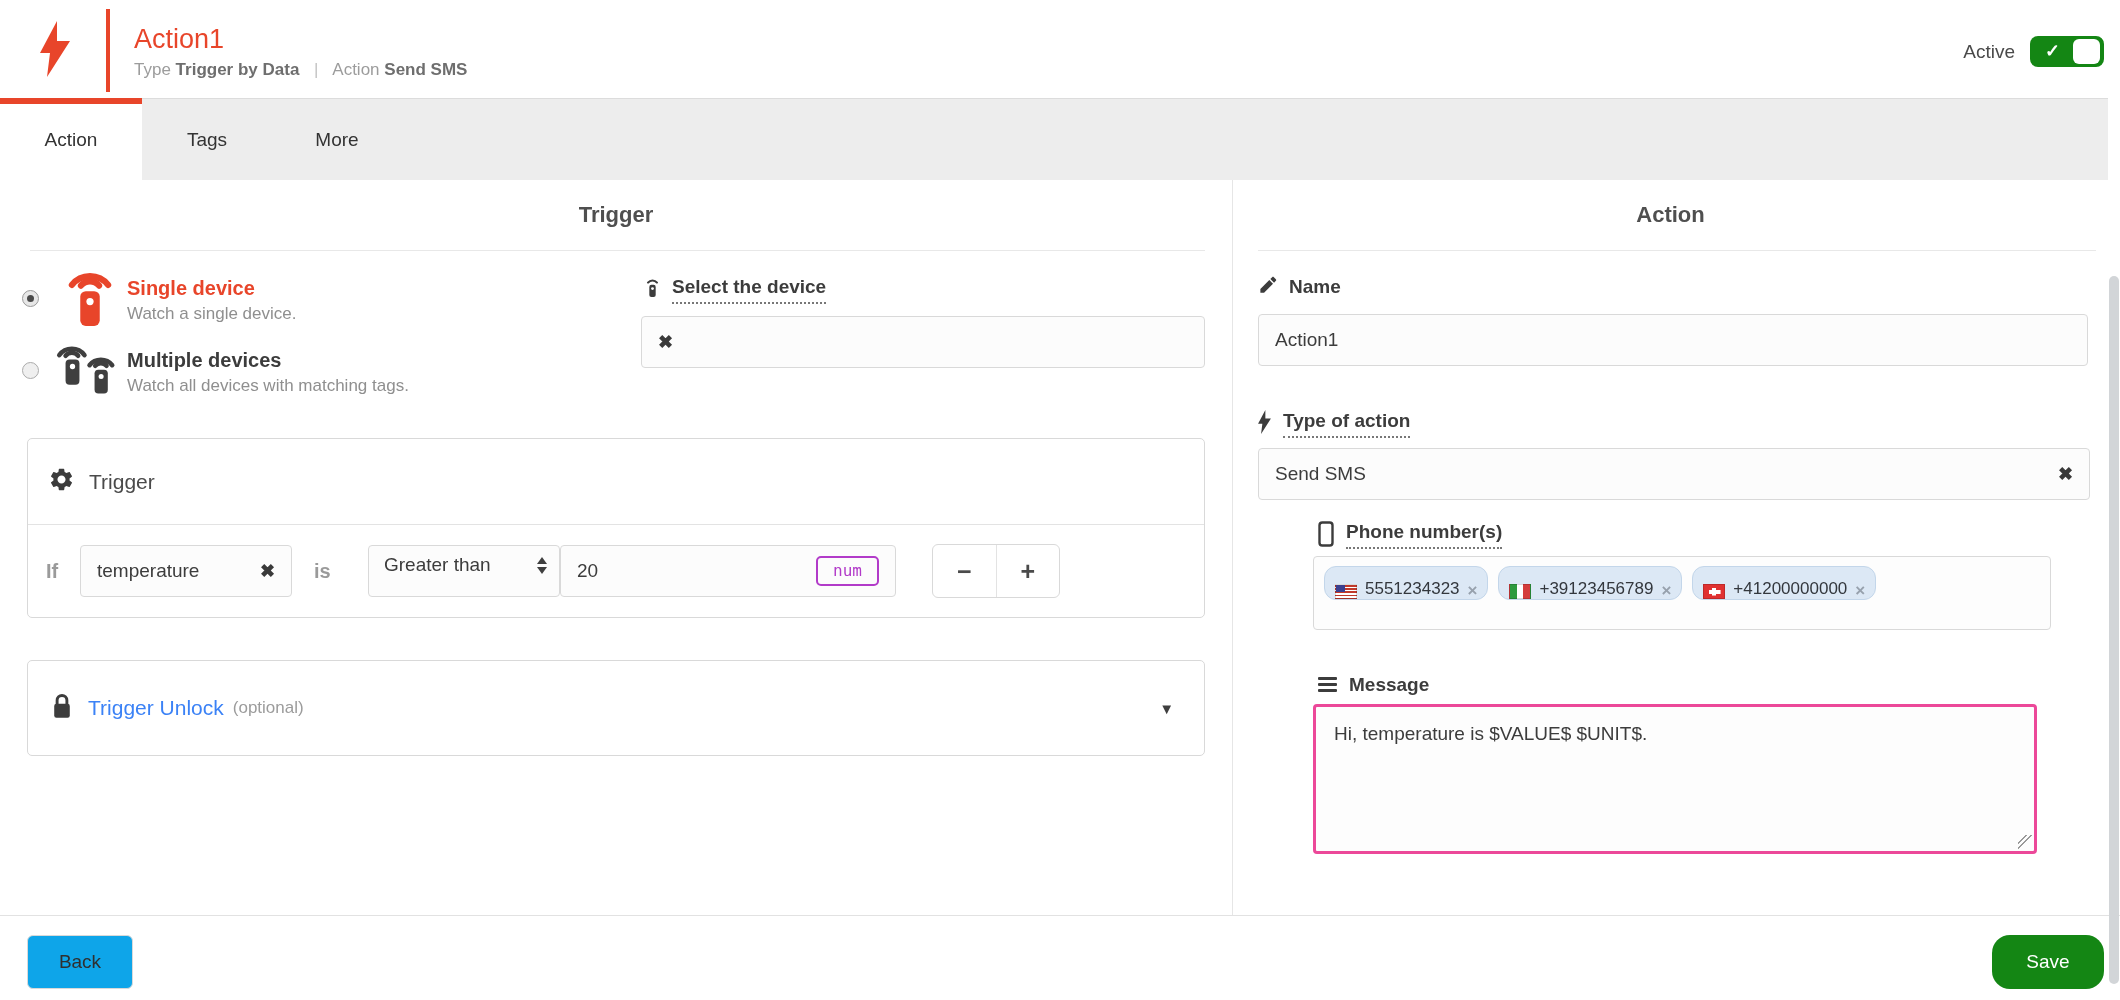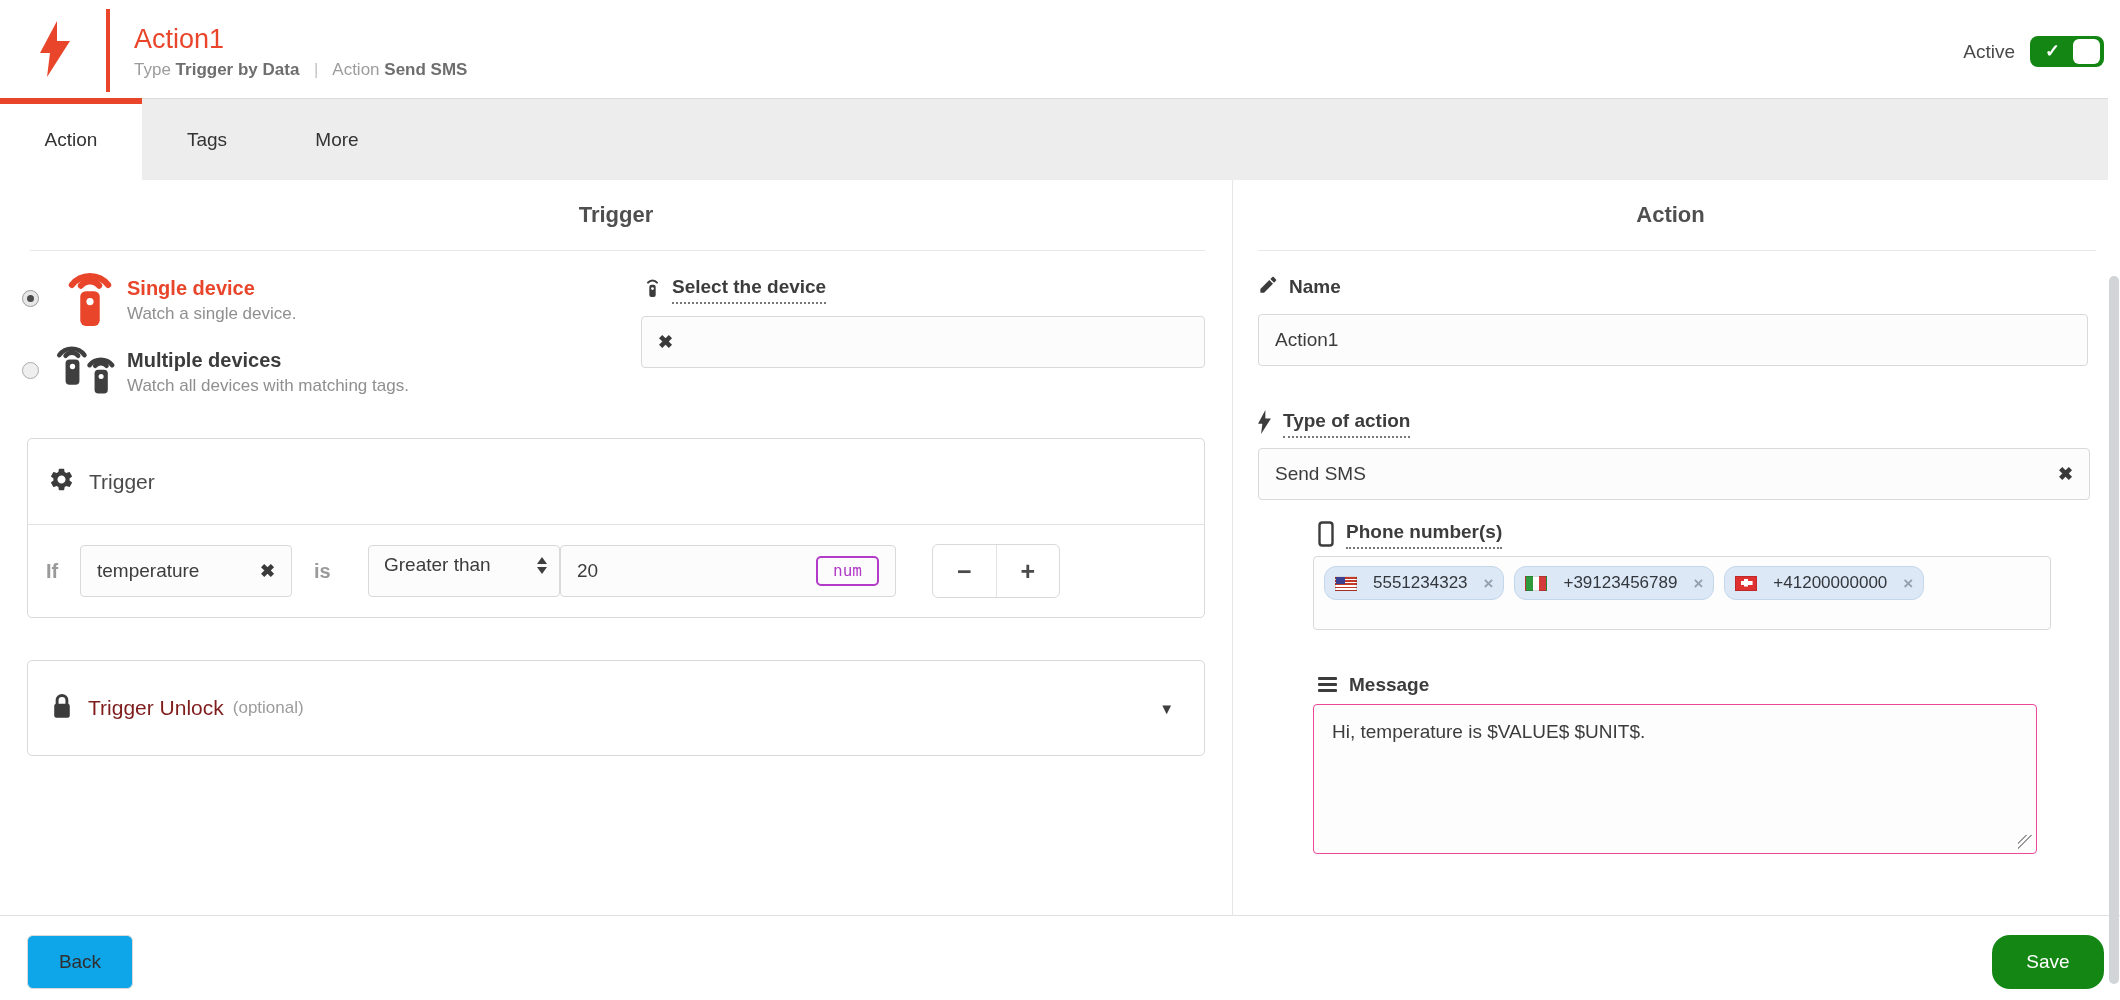--- a/index.html
+++ b/index.html
@@ -84,46 +84,46 @@
   .sel-arrows i{display:block;width:0;height:0;border-left:5px solid transparent;border-right:5px solid transparent}
   .sel-arrows .up{border-bottom:7px solid #3f3f3f;margin-bottom:3px}
   .sel-arrows .down{border-top:7px solid #3f3f3f}
   .value-input{width:336px;height:52px}
   .type-badge{border:2px solid var(--badge);color:var(--badge);font-family:"DejaVu Sans Mono",monospace;font-size:16px;padding:3px 15px;border-radius:5px;line-height:1.2}
   .stepper{margin-left:36px;display:flex;width:128px;height:54px;border:1px solid var(--line);border-radius:6px;background:#fff;overflow:hidden}
   .stepper .step{flex:1;display:flex;align-items:center;justify-content:center;font-size:25px;font-weight:bold;color:#4a4a4a;cursor:pointer}
   .stepper .step:first-child{border-right:1px solid #e3e3e3}
 
   .unlock-card{position:absolute;left:27px;top:480px;width:1178px;height:96px;border:1px solid var(--line);border-radius:5px;background:#fff;display:flex;align-items:center;padding:0 30px 0 24px;cursor:pointer}
-  .unlock-title{margin-left:16px;font-size:21px;color:#7f1d1d}
+  .unlock-title{margin-left:16px;font-size:21px;color:#3b82f6}
   .unlock-optional{margin-left:9px;font-size:17px;color:#9c9c9c}
   .unlock-caret{margin-left:auto;font-size:15px;color:#3f3f3f}
 
   
   .rpanel{position:absolute;left:1233px;top:0;width:887px;height:100%}
   .rp-heading{position:absolute;top:22px;left:0;width:875px}
   .rp-rule{position:absolute;top:70px;left:25px;width:838px}
   .name-label{position:absolute;left:25px;top:96px}
   .name-input{position:absolute;left:25px;top:134px;width:830px;height:52px}
   .type-label{position:absolute;left:25px;top:230px}
   .type-input{position:absolute;left:25px;top:268px;width:832px;height:52px}
   .phone-label{position:absolute;left:85px;top:341px}
   .chips-box{position:absolute;left:80px;top:376px;width:738px;height:74px;border:1px solid var(--line);border-radius:4px;background:#fdfdfd;display:flex;align-items:flex-start;gap:10px;padding:9px 10px}
-  .chip{display:inline-flex;align-items:center;gap:16px;height:34px;background:var(--chip-bg);border:1px solid var(--chip-border);border-radius:12px;padding:0 10px;font-size:17px;color:#33373d}
+  .chip{display:inline-flex;align-items:flex-end;gap:8px;height:34px;background:var(--chip-bg);border:1px solid var(--chip-border);border-radius:12px;padding:0 10px;font-size:17px;color:#33373d}
   .chip-x{color:#97a1ad;font-weight:bold;font-size:17px;cursor:pointer;line-height:1}
   .flag{position:relative;width:22px;height:15px;border:1px solid rgba(0,0,0,.15);flex:none}
   .flag-us{background:repeating-linear-gradient(180deg,#c0392b 0 1.6px,#fff 1.6px 3.2px)}
   .flag-us::after{content:"";position:absolute;left:0;top:0;width:45%;height:55%;background:#3a3f8f}
   .flag-it{background:linear-gradient(90deg,#2e9a3e 0 33%,#fff 33% 66%,#d43c3c 66%)}
   .flag-ch{background:linear-gradient(#fff,#fff) center/58% 4px no-repeat,linear-gradient(#fff,#fff) center/4px 58% no-repeat,#e03131}
   .message-label{position:absolute;left:85px;top:494px}
   .hamburger{width:19px;height:15px;display:flex;flex-direction:column;justify-content:space-between;margin-top:3px}
   .hamburger i{height:3px;background:var(--ink);border-radius:1px}
   .message-wrap{position:absolute;left:80px;top:524px;width:724px;height:150px}
-  .message-wrap textarea{width:100%;height:100%;border:1px solid #ec4899;border-radius:4px;background:#fdfdfd;resize:none;font-family:inherit;font-size:19px;color:var(--ink);padding:16px 18px;outline:none}
+  .message-wrap textarea{width:100%;height:100%;border:3px solid #ec4899;border-radius:4px;background:#fdfdfd;resize:none;font-family:inherit;font-size:19px;color:var(--ink);padding:16px 18px;outline:none}
   .resize-handle{position:absolute;right:4px;bottom:4px;width:15px;height:15px;background:linear-gradient(135deg,transparent 0 5px,#9a9a9a 5px 6.5px,transparent 6.5px 9px,#9a9a9a 9px 10.5px,transparent 10.5px)}
 
   
   .footer{position:absolute;left:0;right:0;bottom:0;height:85px;background:#fff;border-top:1px solid #e2e2e2}
   .back-btn{position:absolute;left:27px;top:19px;width:106px;height:54px;background:#0ea5e9;border:1px solid var(--line);border-radius:6px;font-family:inherit;font-size:19px;color:#2f2f2f;cursor:pointer}
   .save-btn{position:absolute;right:16px;top:19px;width:112px;height:54px;background:var(--green);border:none;border-radius:18px;font-family:inherit;font-size:19px;color:#fff;cursor:pointer}
 
   
   .scroll-track{position:absolute;right:0;top:98px;width:12px;bottom:85px;background:#fff}
   .scroll-thumb{position:absolute;right:1px;top:178px;width:10px;height:708px;background:#d2d5d8;border-radius:5px;cursor:grab}

